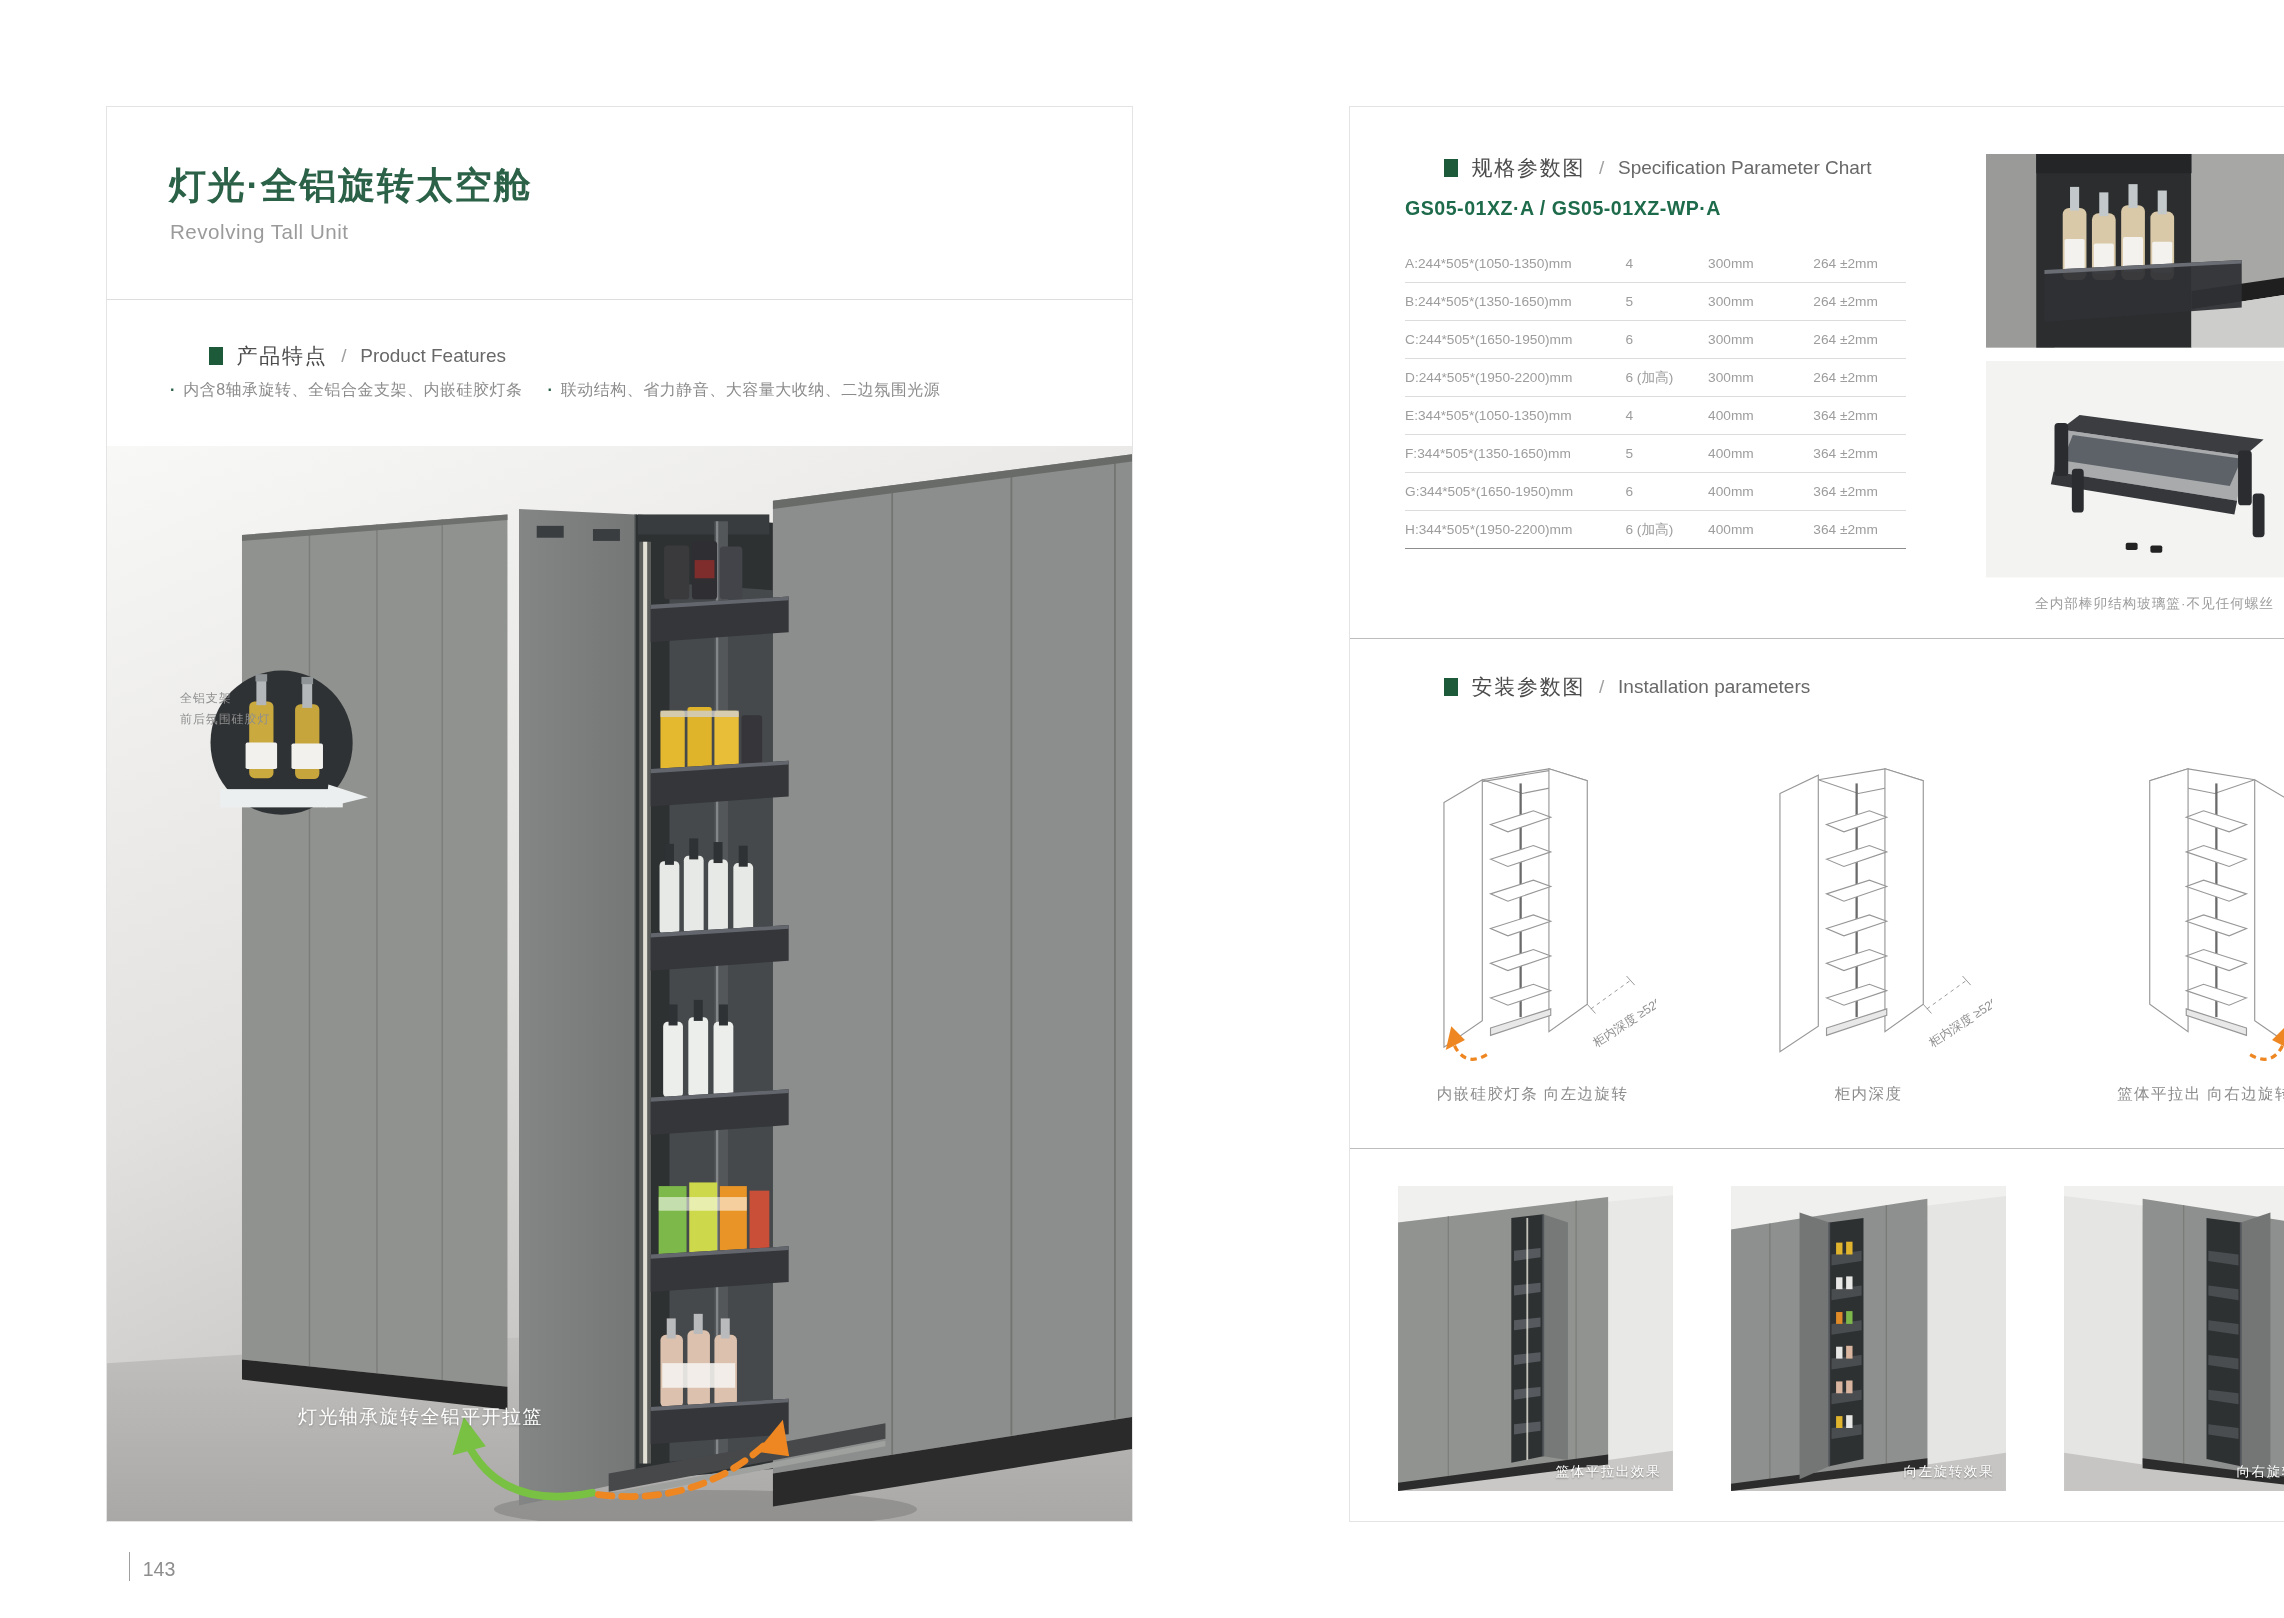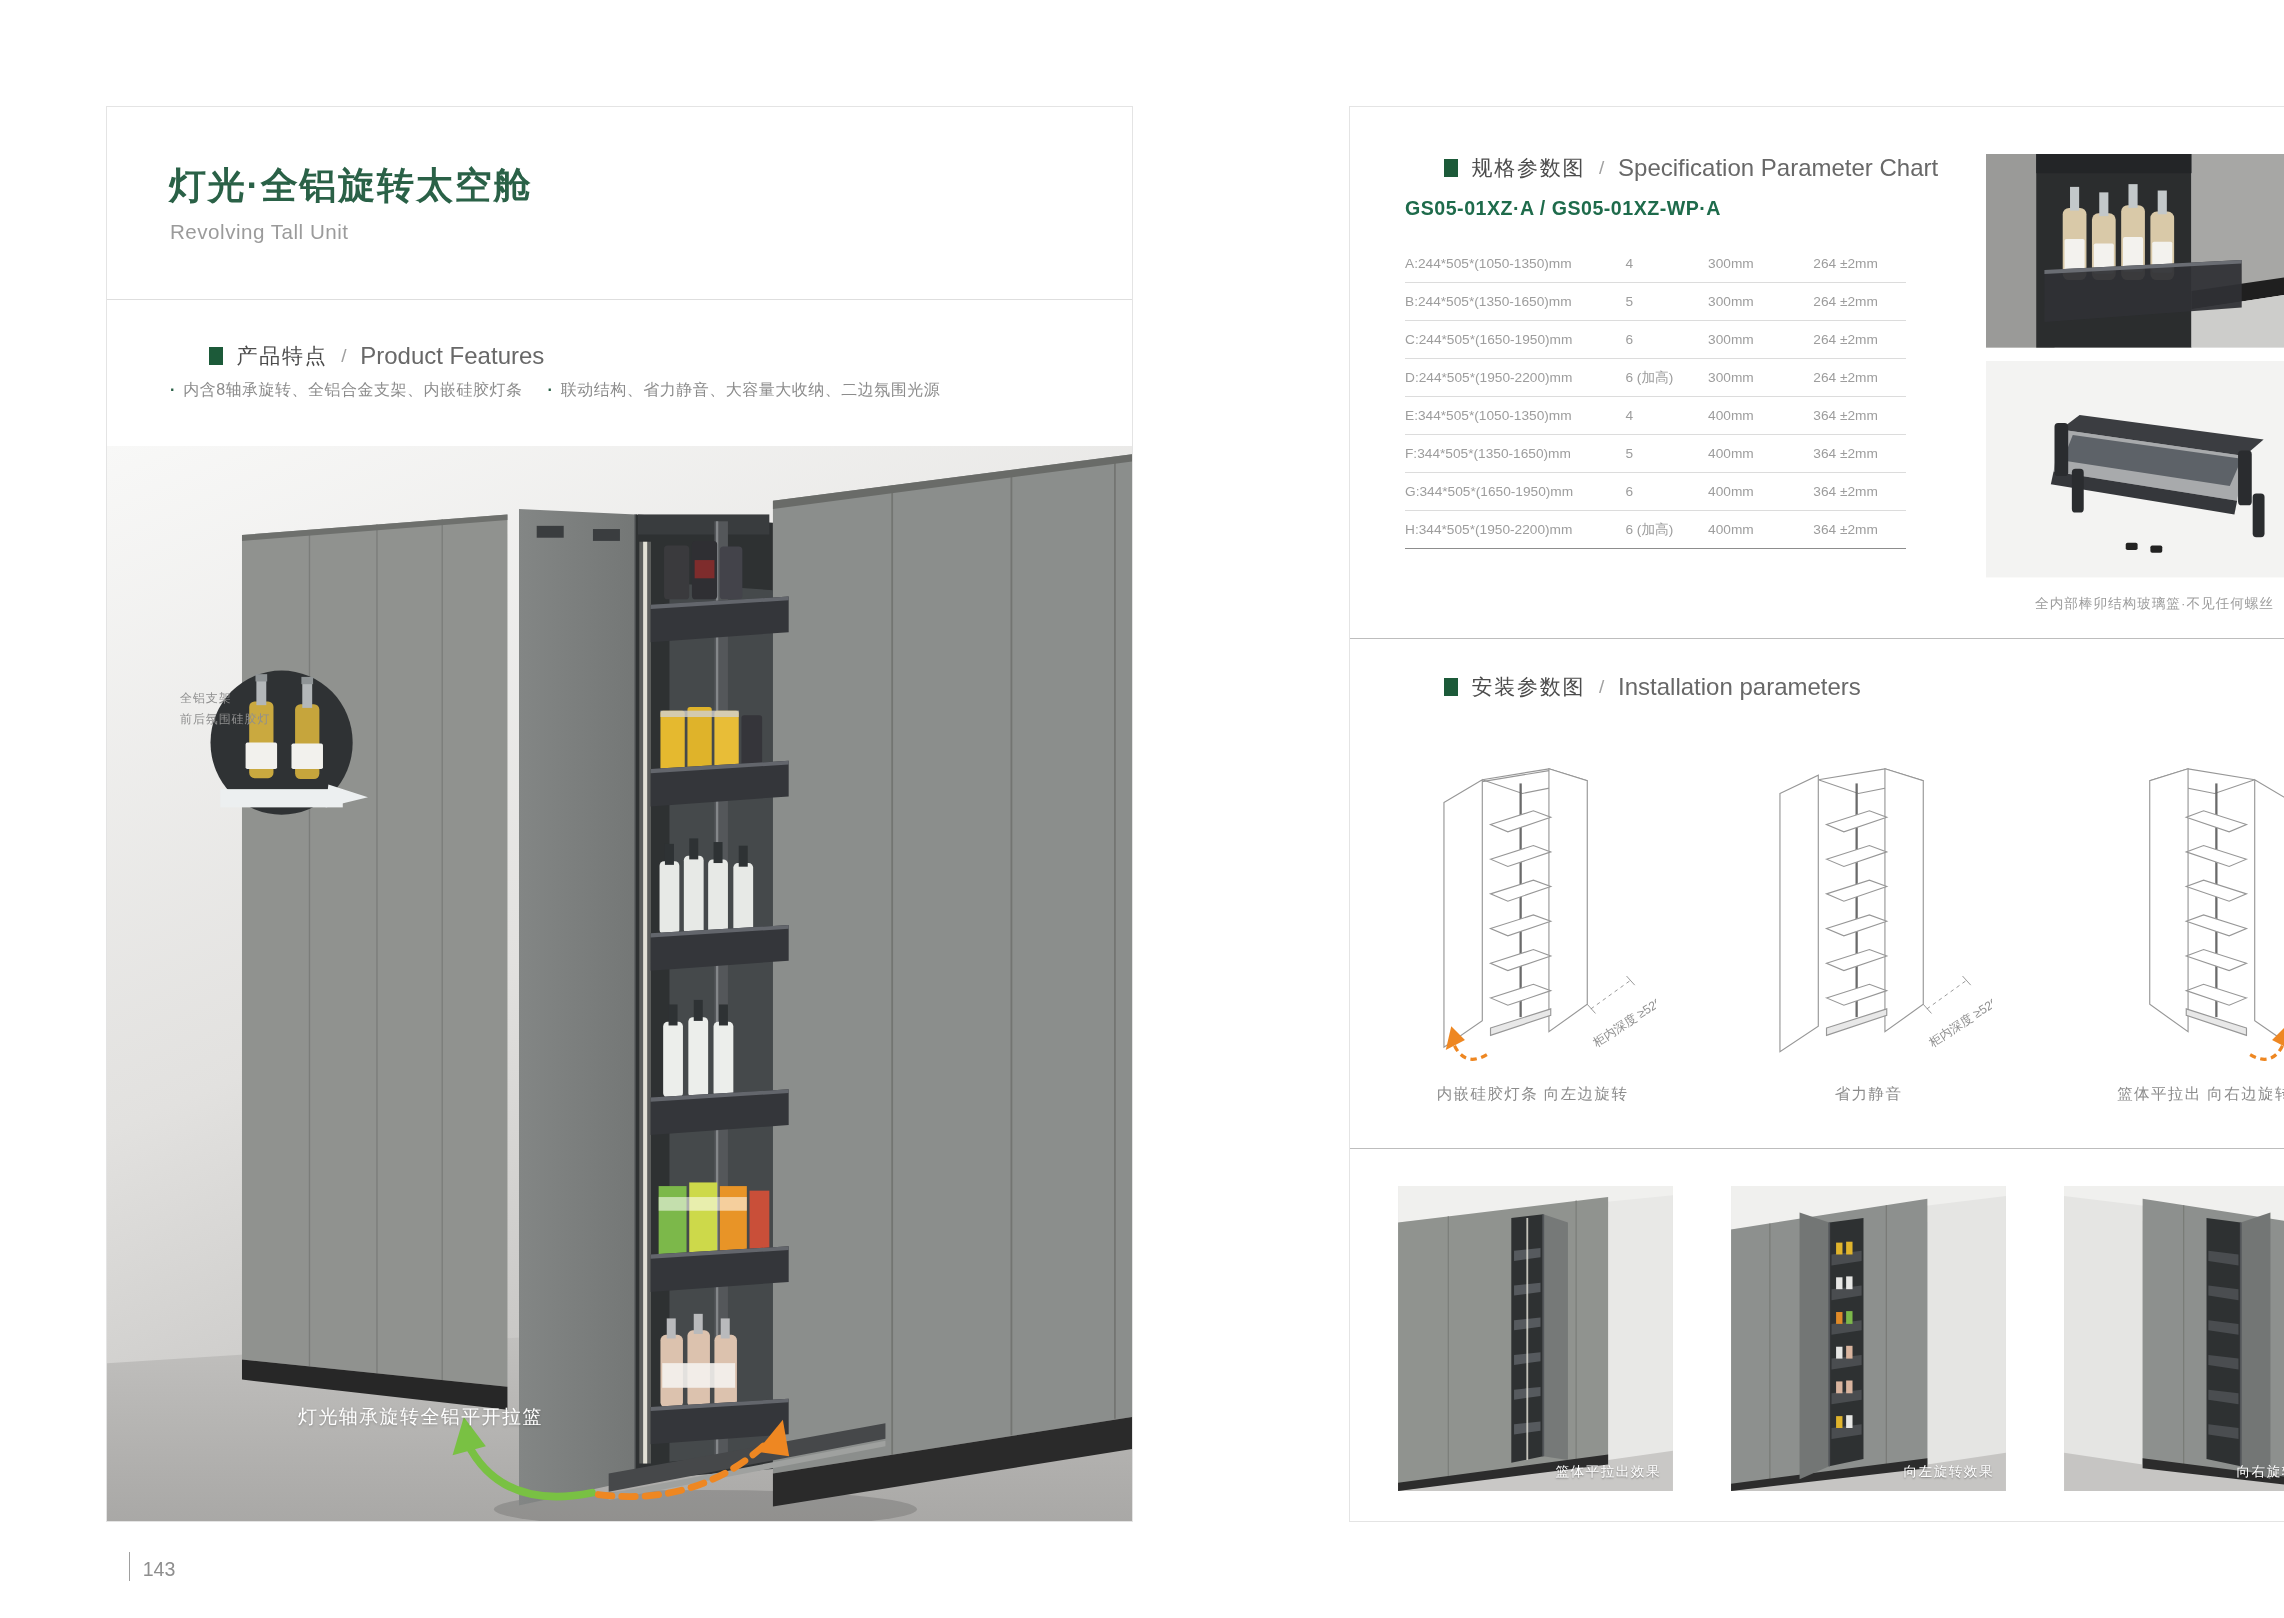--- a/index.html
+++ b/index.html
@@ -12,21 +12,21 @@
   
   .lp-title{position:absolute;left:62px;top:54px;font-size:37px;font-weight:600;
             color:#2a6147;letter-spacing:1.8px;}
   .lp-subtitle{position:absolute;left:63px;top:113px;font-size:20.6px;color:#9b9b9b;letter-spacing:0.5px;}
   .lp-divider{position:absolute;left:0;right:0;top:192px;border-top:0.9px solid #dedede;}
 
   .sec-head{display:flex;align-items:center;gap:13.7px;white-space:nowrap;padding-left:40px;}
   .sq{width:13.7px;height:17.4px;background:#1c5a39;flex:0 0 auto;}
   .sec-cn{font-size:21px;color:#4c4c4c;letter-spacing:1.8px;}
   .sec-sep{font-size:19px;color:#a0a0a0;}
-  .sec-en{font-size:24px;color:#686868;}
+  .sec-en{font-size:19px;color:#686868;}
 
   .lp-features-head{position:absolute;left:62px;top:235px;}
   .lp-bullets{position:absolute;left:63px;top:273px;display:flex;gap:25px;
               font-size:16px;color:#8c8c8c;white-space:nowrap;letter-spacing:0.5px;}
   .bullet::before{content:"·";color:#2a6147;font-weight:700;margin-right:7.3px;}
 
   .lp-photo{position:absolute;left:0;right:0;top:339px;bottom:0;overflow:hidden;}
   .lp-photo svg{display:block;width:100%;height:100%;}
   .callout-side{position:absolute;left:73px;top:242px;font-size:12px;color:#8f8f8f;
                 line-height:1.75;letter-spacing:0.9px;}
@@ -432,21 +432,21 @@
             <polygon points="168,598 262,568 300,582 206,614"></polygon>
             <polygon points="168,664 300,622 300,636 168,680" fill="#e8e8e8"></polygon>
           </g>
           <g stroke="#8f8f8f" stroke-width="2">
             <line x1="388" y1="622" x2="474" y2="560" stroke-dasharray="8 8"></line>
             <line x1="380" y1="612" x2="398" y2="632"></line>
             <line x1="466" y1="550" x2="484" y2="570"></line>
           </g>
           <text transform="translate(400,706) rotate(-33)" font-size="27" fill="#8f8f8f">柜内深度 ≥520mm</text>
         </svg>
-        <div class="diag-cap">省力静音</div>
+        <div class="diag-cap">柜内深度</div>
       </div>
 
       <div class="diag">
         <svg viewBox="0 0 520 780">
           <g transform="translate(520,0) scale(-1,1)">
             <g stroke="#979797" stroke-width="2.5" fill="#ffffff">
               <polygon points="150,120 296,96 380,122 238,150"></polygon>
               <polygon points="296,96 380,122 380,612 296,672"></polygon>
               <polygon points="66,170 150,120 150,648 66,706"></polygon>
               <line x1="234" y1="128" x2="234" y2="640" stroke="#6a6a6a" stroke-width="5"></line>

